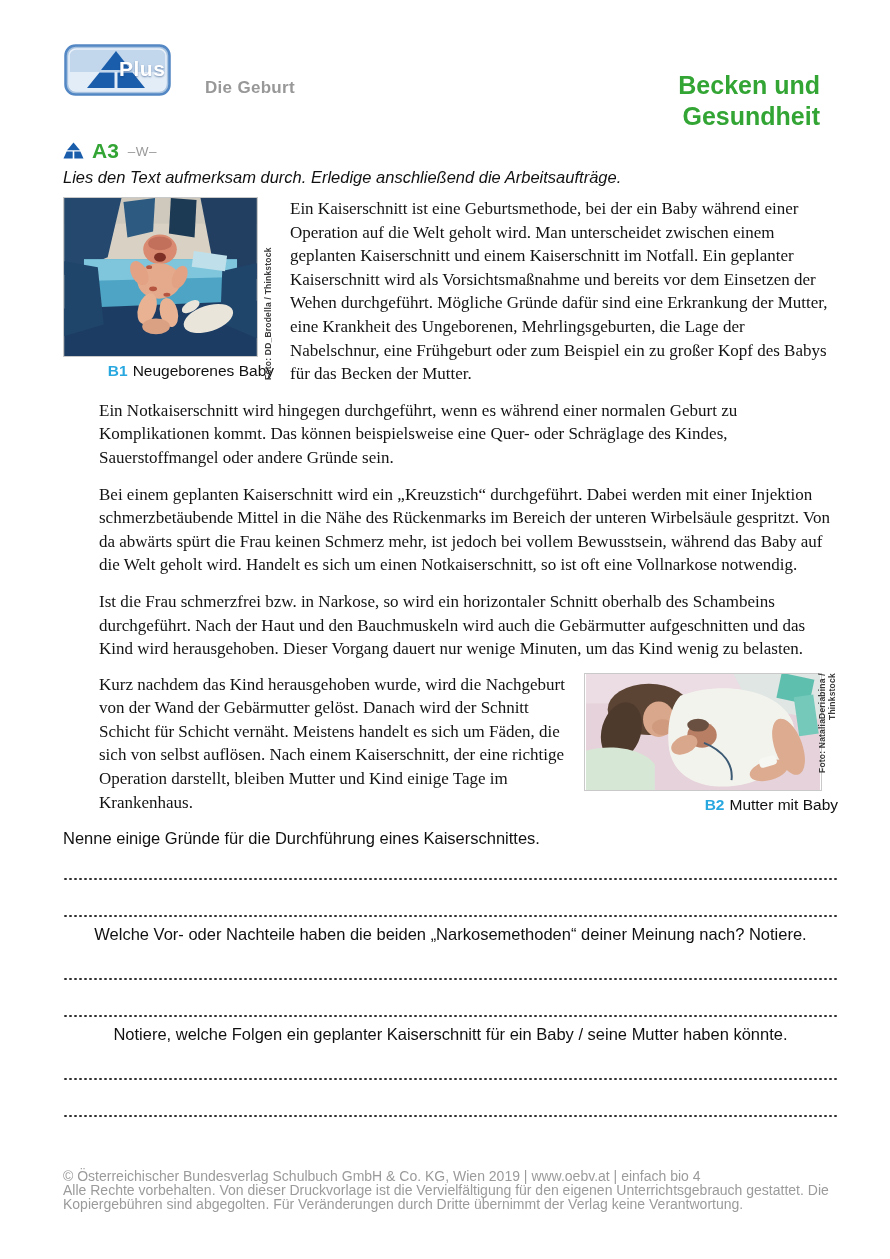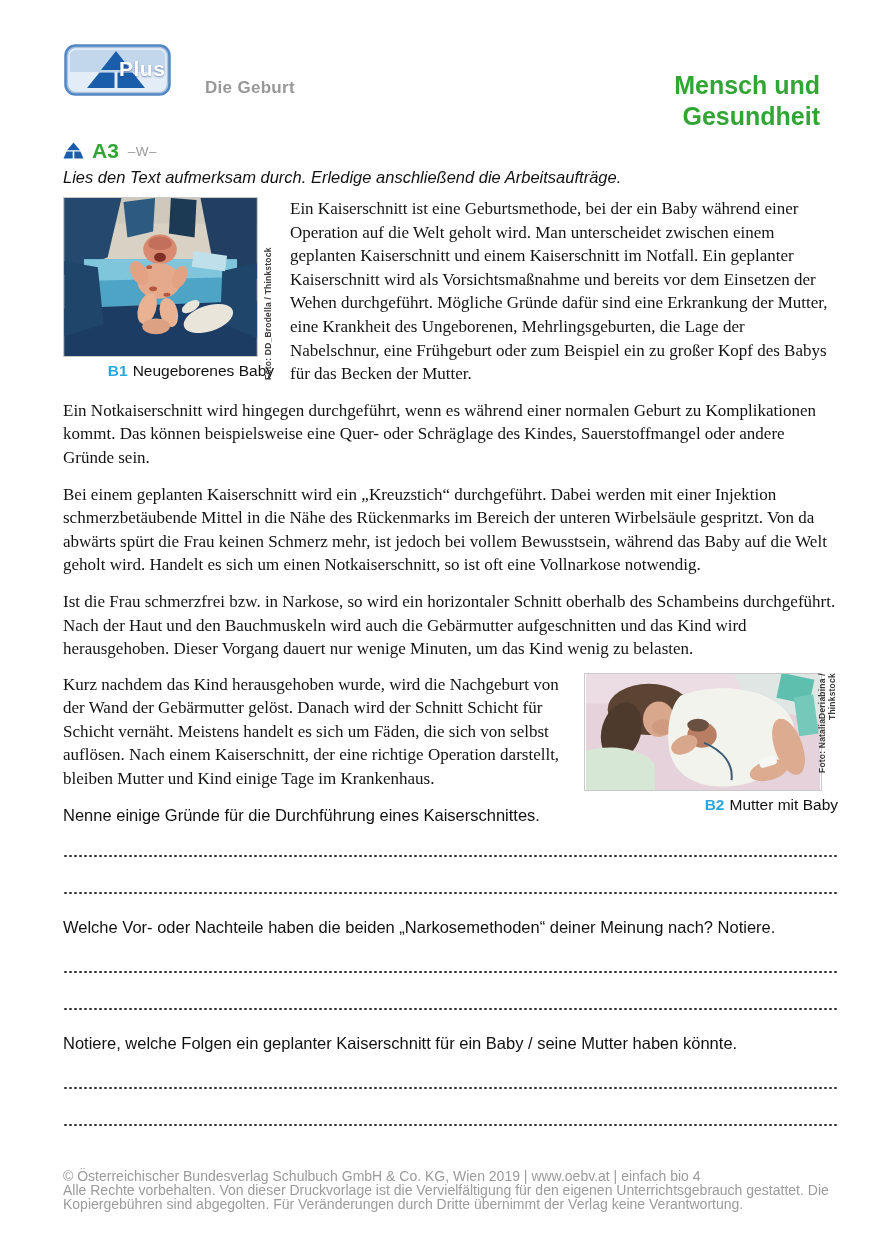--- a/index.html
+++ b/index.html
@@ -33,21 +33,21 @@
   .task-code { color:#33a535; font-weight:bold; font-size:21px; margin-right:9px; }
   .task-level { color:#9a9a9a; font-size:13.5px; letter-spacing:.5px; }
 
   .instruction { margin-top:4px; font-size:16.5px; color:#111;font-style:italic; }
 
   .main-title {
     margin-top:10px; text-align:center; font-size:19.5px; font-weight:bold;
     font-style:italic; letter-spacing:.1px;
   }
 
-  .serif { font-family:"Liberation Serif", serif; font-size:17px; line-height:23.6px; color:#131313; }
+  .serif { font-family:"Liberation Serif", serif; font-size:17px; line-height:23.6px; color:#131313;padding-left:36px; }
 
   .p1-block { margin-top:10px; overflow:hidden; }
   .figure { position:relative;text-align:right; }
   .fig-left  { float:left;  width:211px; margin-right:16px; }
   .fig-right { float:right; width:254px; margin-left:16px; }
   .fig-img { display:block; border:1px solid #c9c9c9; }
   .credit {
     position:absolute; top:0; right:1px; font-size:8.5px; color:#3a3a3a;
     writing-mode:vertical-rl; transform:rotate(180deg); letter-spacing:.2px;
     height:100%; display:flex; align-items:center; font-weight:bold;
@@ -60,21 +60,21 @@
 
   .question { margin-top:15px; font-size:16.5px; color:#111; }
   .q1 { margin-top:15px; }
 
   .answer-line {
     clear:both; height:4px; margin-top:33px;
     background-image:radial-gradient(circle, #2e2e2e 1.05px, rgba(0,0,0,0) 1.3px);
     background-size:5px 4px; background-repeat:repeat-x; background-position:0 60%;
   }
   .answer-line.first { margin-top:29px; }
-  .gap-q { margin-top:23px; }
+  .gap-q { margin-top:7px;text-align:center; }
 
   
   .footer {
     position:absolute; left:63px; top:1169px; width:780px;
     font-size:14px; line-height:14px; color:#9b9b9b;
   }
 </style>
 </head>
 <body>
 
@@ -88,21 +88,21 @@
       <polygon points="52,7 37,26 67,26" fill="#1a5dab"></polygon>
       <polygon points="35.5,28.5 50.5,28.5 50.5,44 23,44" fill="#1a5dab"></polygon>
       <polygon points="53.5,28.5 68.5,28.5 81,44 53.5,44" fill="#1a5dab"></polygon>
     </svg>
     <span class="logo-text">Plus</span>
   </div>
 
   <div class="topic">Die Geburt</div>
 
   <div class="subject">
-    <div>Mensch und</div>
+    <div>Becken und</div>
     <div>Gesundheit</div>
   </div>
 
   <div class="content">
 
     <div class="task-line">
       <svg width="21" height="18" viewBox="0 0 21 18">
         <polygon points="10.5,0.5 4,8.2 17,8.2" fill="#1a5dab"></polygon>
         <polygon points="3.6,9.6 9.7,9.6 9.7,16.5 0.5,16.5" fill="#1a5dab"></polygon>
         <polygon points="11.3,9.6 17.4,9.6 20.5,16.5 11.3,16.5" fill="#1a5dab"></polygon>

